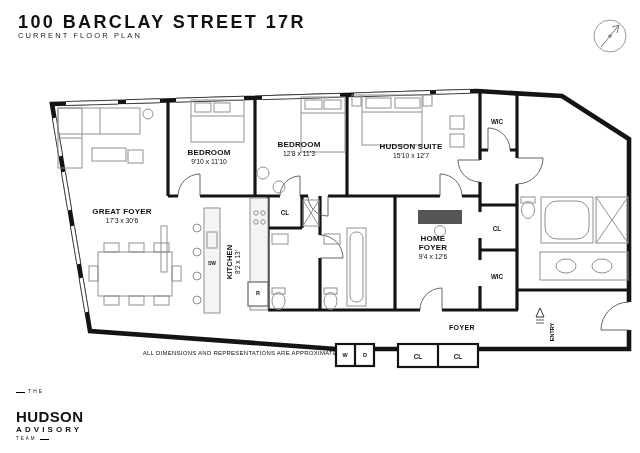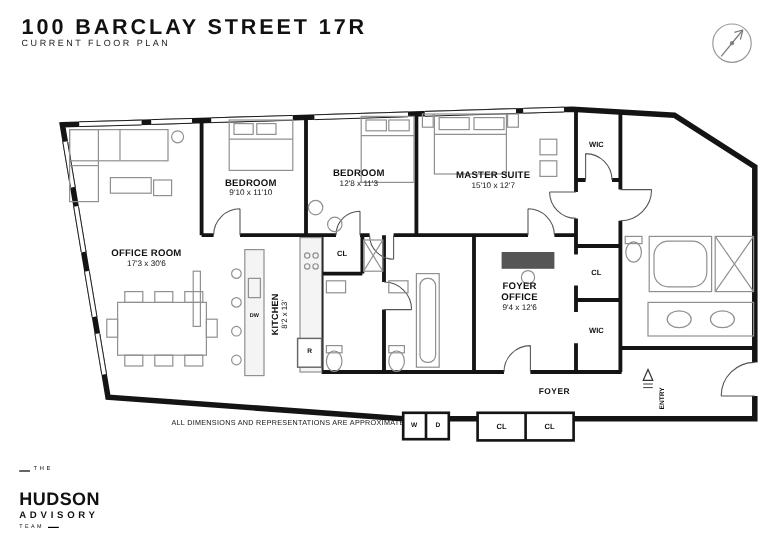--- a/index.html
+++ b/index.html
@@ -244,37 +244,37 @@
   <g transform="translate(610,36)" stroke="#999" fill="none">
     <circle r="16" stroke-width="1"></circle>
     <circle r="1.8" fill="#888" stroke="none"></circle>
     <line x1="-9" y1="11" x2="9" y2="-11" stroke="#777"></line>
     <line x1="9" y1="-11" x2="2" y2="-9" stroke="#777"></line>
     <line x1="9" y1="-11" x2="7" y2="-3" stroke="#777"></line>
   </g>
 </svg>
 
 <div class="room-label nowrap" style="left:122px;top:216px">
-  <div class="room-name">OFFICE ROOM</div>
+  <div class="room-name">GREAT FOYER</div>
   <div class="room-dims">17'3 x 30'6</div>
 </div>
 <div class="room-label nowrap" style="left:209px;top:157px">
   <div class="room-name">BEDROOM</div>
   <div class="room-dims">9'10 x 11'10</div>
 </div>
 <div class="room-label nowrap" style="left:299px;top:149px">
   <div class="room-name">BEDROOM</div>
   <div class="room-dims">12'8 x 11'3</div>
 </div>
 <div class="room-label nowrap" style="left:411px;top:151px">
-  <div class="room-name">MASTER SUITE</div>
+  <div class="room-name">HUDSON SUITE</div>
   <div class="room-dims">15'10 x 12'7</div>
 </div>
 <div class="room-label wrap" style="left:433px;top:248px">
-  <div class="room-name">FOYER OFFICE</div>
+  <div class="room-name">HOME FOYER</div>
   <div class="room-dims">9'4 x 12'6</div>
 </div>
 <div class="room-label nowrap rot" style="left:234px;top:262px">
   <div class="room-name" style="font-size:7.5px">KITCHEN</div>
   <div class="room-dims" style="font-size:6.5px">8'2 x 13'</div>
 </div>
 
 <div class="small-label" style="left:497px;top:121px">WIC</div>
 <div class="small-label" style="left:285px;top:212px">CL</div>
 <div class="small-label" style="left:497px;top:228px">CL</div>

